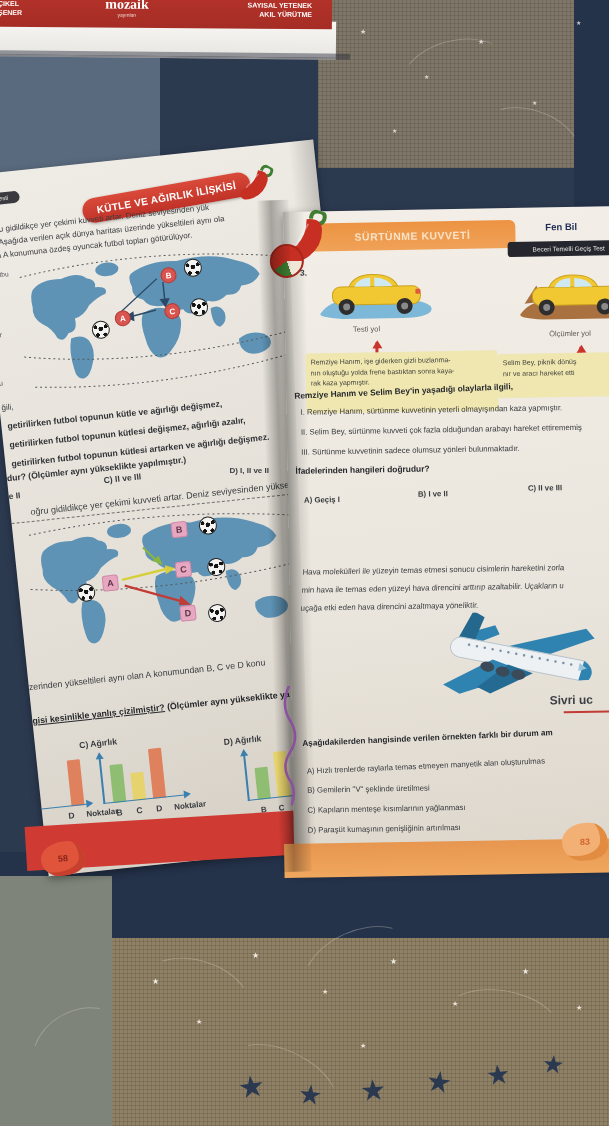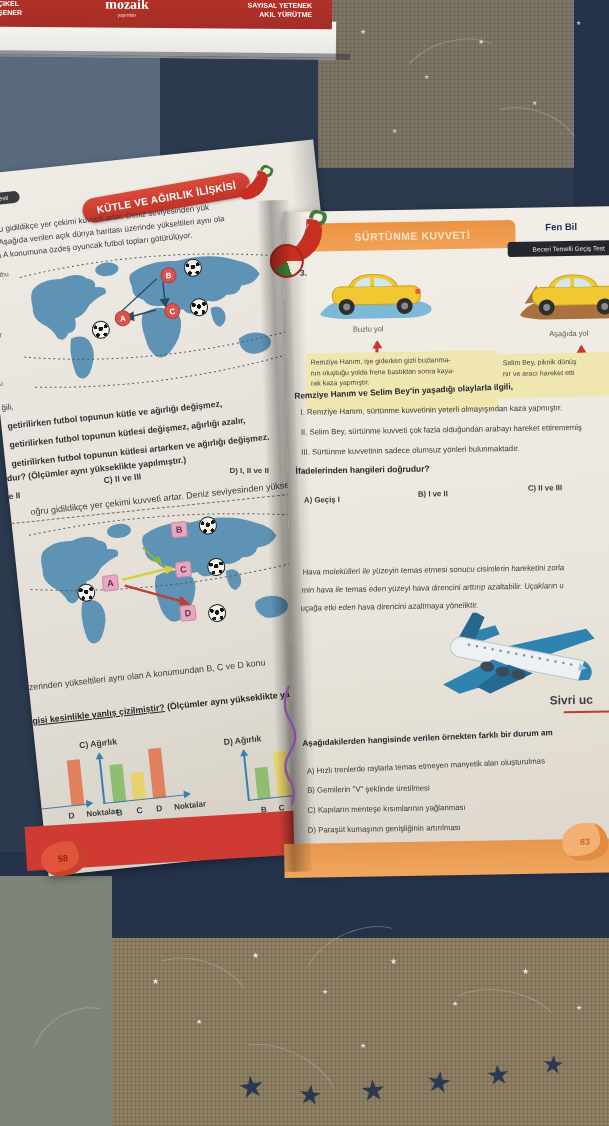--- a/index.html
+++ b/index.html
@@ -314,40 +314,40 @@
         <path d="M36,26 q4,-14 24,-14 q22,0 26,14z" fill="#f2c832" stroke="#caa21f"></path>
         <rect x="20" y="24" rx="8" width="88" height="18" fill="#f2c832" stroke="#caa21f"></rect>
         <path d="M42,24 q4,-9 16,-9 l0,9z" fill="#cfe9f2"></path>
         <path d="M62,15 q14,1 18,9 l-18,0z" fill="#cfe9f2"></path>
         <circle cx="34" cy="44" r="8" fill="#2e2e2e"></circle>
           <circle cx="34" cy="44" r="3.5" fill="#8a8a8a"></circle>
         <circle cx="92" cy="44" r="8" fill="#2e2e2e"></circle>
           <circle cx="92" cy="44" r="3.5" fill="#8a8a8a"></circle>
         <rect x="103" y="27" width="5" height="5" rx="1" fill="#e05a3a"></rect>
       </svg>
-      <div class="abs t" style="left:40px;top:62px;font-size:7.5px;color:#5a5a52;">Buzlu yol</div>
+      <div class="abs t" style="left:40px;top:62px;font-size:7.5px;color:#5a5a52;">Testi yol</div>
       <div class="pin" style="left:62px;top:80px;height:22px;"></div>
     </div>
 
     <div class="abs" style="left:228px;top:56px;width:130px;height:100px;">
       <svg width="130" height="62" viewBox="0 0 130 62">
         <path d="M8,50 q10,-14 30,-12 q40,-6 70,2 q14,4 10,10 q-6,6 -28,6 l-60,0 q-26,-2 -22,-6z" fill="#a9713f"></path>
         <polygon points="12,40 24,22 30,38" fill="#a9713f"></polygon>
         <polygon points="98,40 112,24 118,40" fill="#a9713f"></polygon>
         <path d="M36,26 q4,-14 24,-14 q22,0 26,14z" fill="#f2c832" stroke="#caa21f"></path>
         <rect x="20" y="24" rx="8" width="88" height="18" fill="#f2c832" stroke="#caa21f"></rect>
         <path d="M42,24 q4,-9 16,-9 l0,9z" fill="#cfe9f2"></path>
         <path d="M62,15 q14,1 18,9 l-18,0z" fill="#cfe9f2"></path>
         <circle cx="34" cy="44" r="8" fill="#2e2e2e"></circle>
           <circle cx="34" cy="44" r="3.5" fill="#8a8a8a"></circle>
         <circle cx="92" cy="44" r="8" fill="#2e2e2e"></circle>
           <circle cx="92" cy="44" r="3.5" fill="#8a8a8a"></circle>
         <rect x="103" y="27" width="5" height="5" rx="1" fill="#e05a3a"></rect>
       </svg>
-      <div class="abs t" style="left:36px;top:66px;font-size:7.5px;color:#5a5a52;">Aşağıda yol</div>
+      <div class="abs t" style="left:36px;top:66px;font-size:7.5px;color:#5a5a52;">Ölçümler yol</div>
       <div class="pin" style="left:66px;top:84px;height:22px;"></div>
     </div>
 
     <div class="note abs" style="left:20px;top:142px;width:182px;height:52px;padding:4px 5px;font-size:7px;line-height:10.5px;">
       <div style="white-space:nowrap;">Remziye Hanım, işe giderken gizli buzlanma-</div>
       <div style="white-space:nowrap;">nın oluştuğu yolda frene bastıktan sonra kaya-</div>
       <div style="white-space:nowrap;">rak kaza yapmıştır.</div>
     </div>
     <div class="note abs" style="left:212px;top:146px;width:116px;height:36px;padding:4px 5px;font-size:7px;line-height:10.5px;">
       <div style="white-space:nowrap;">Selim Bey, piknik dönüş</div>

